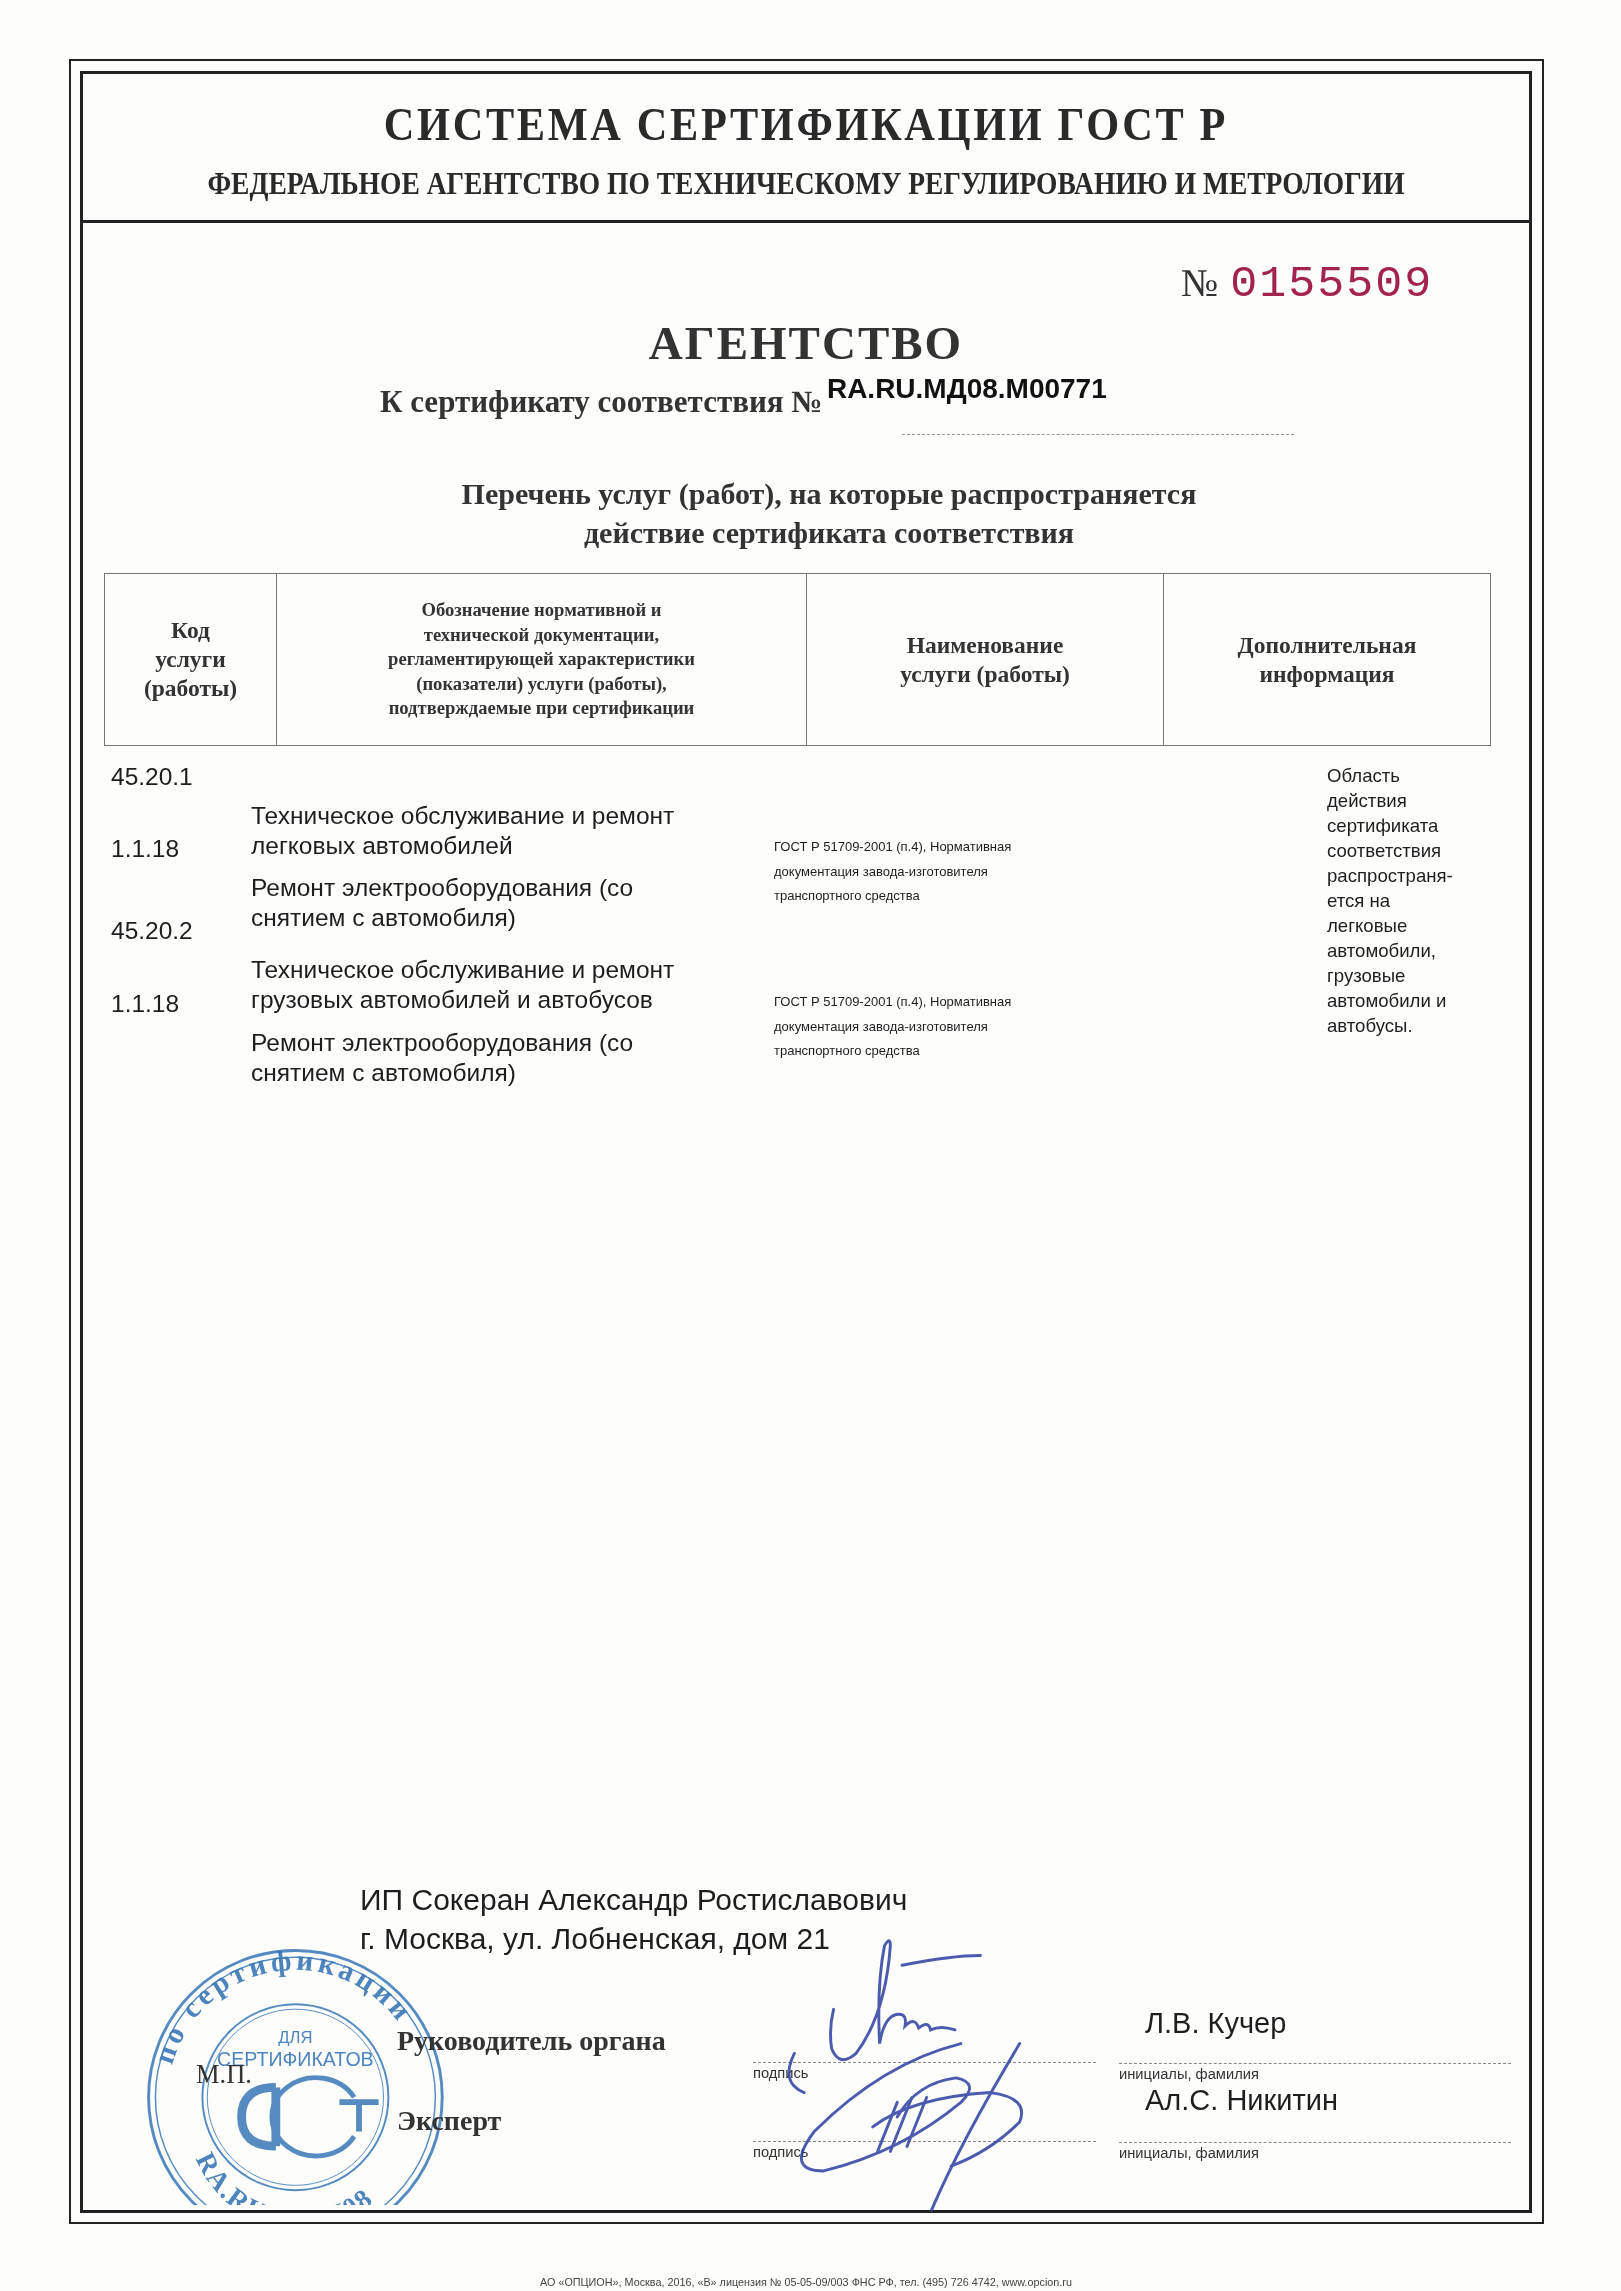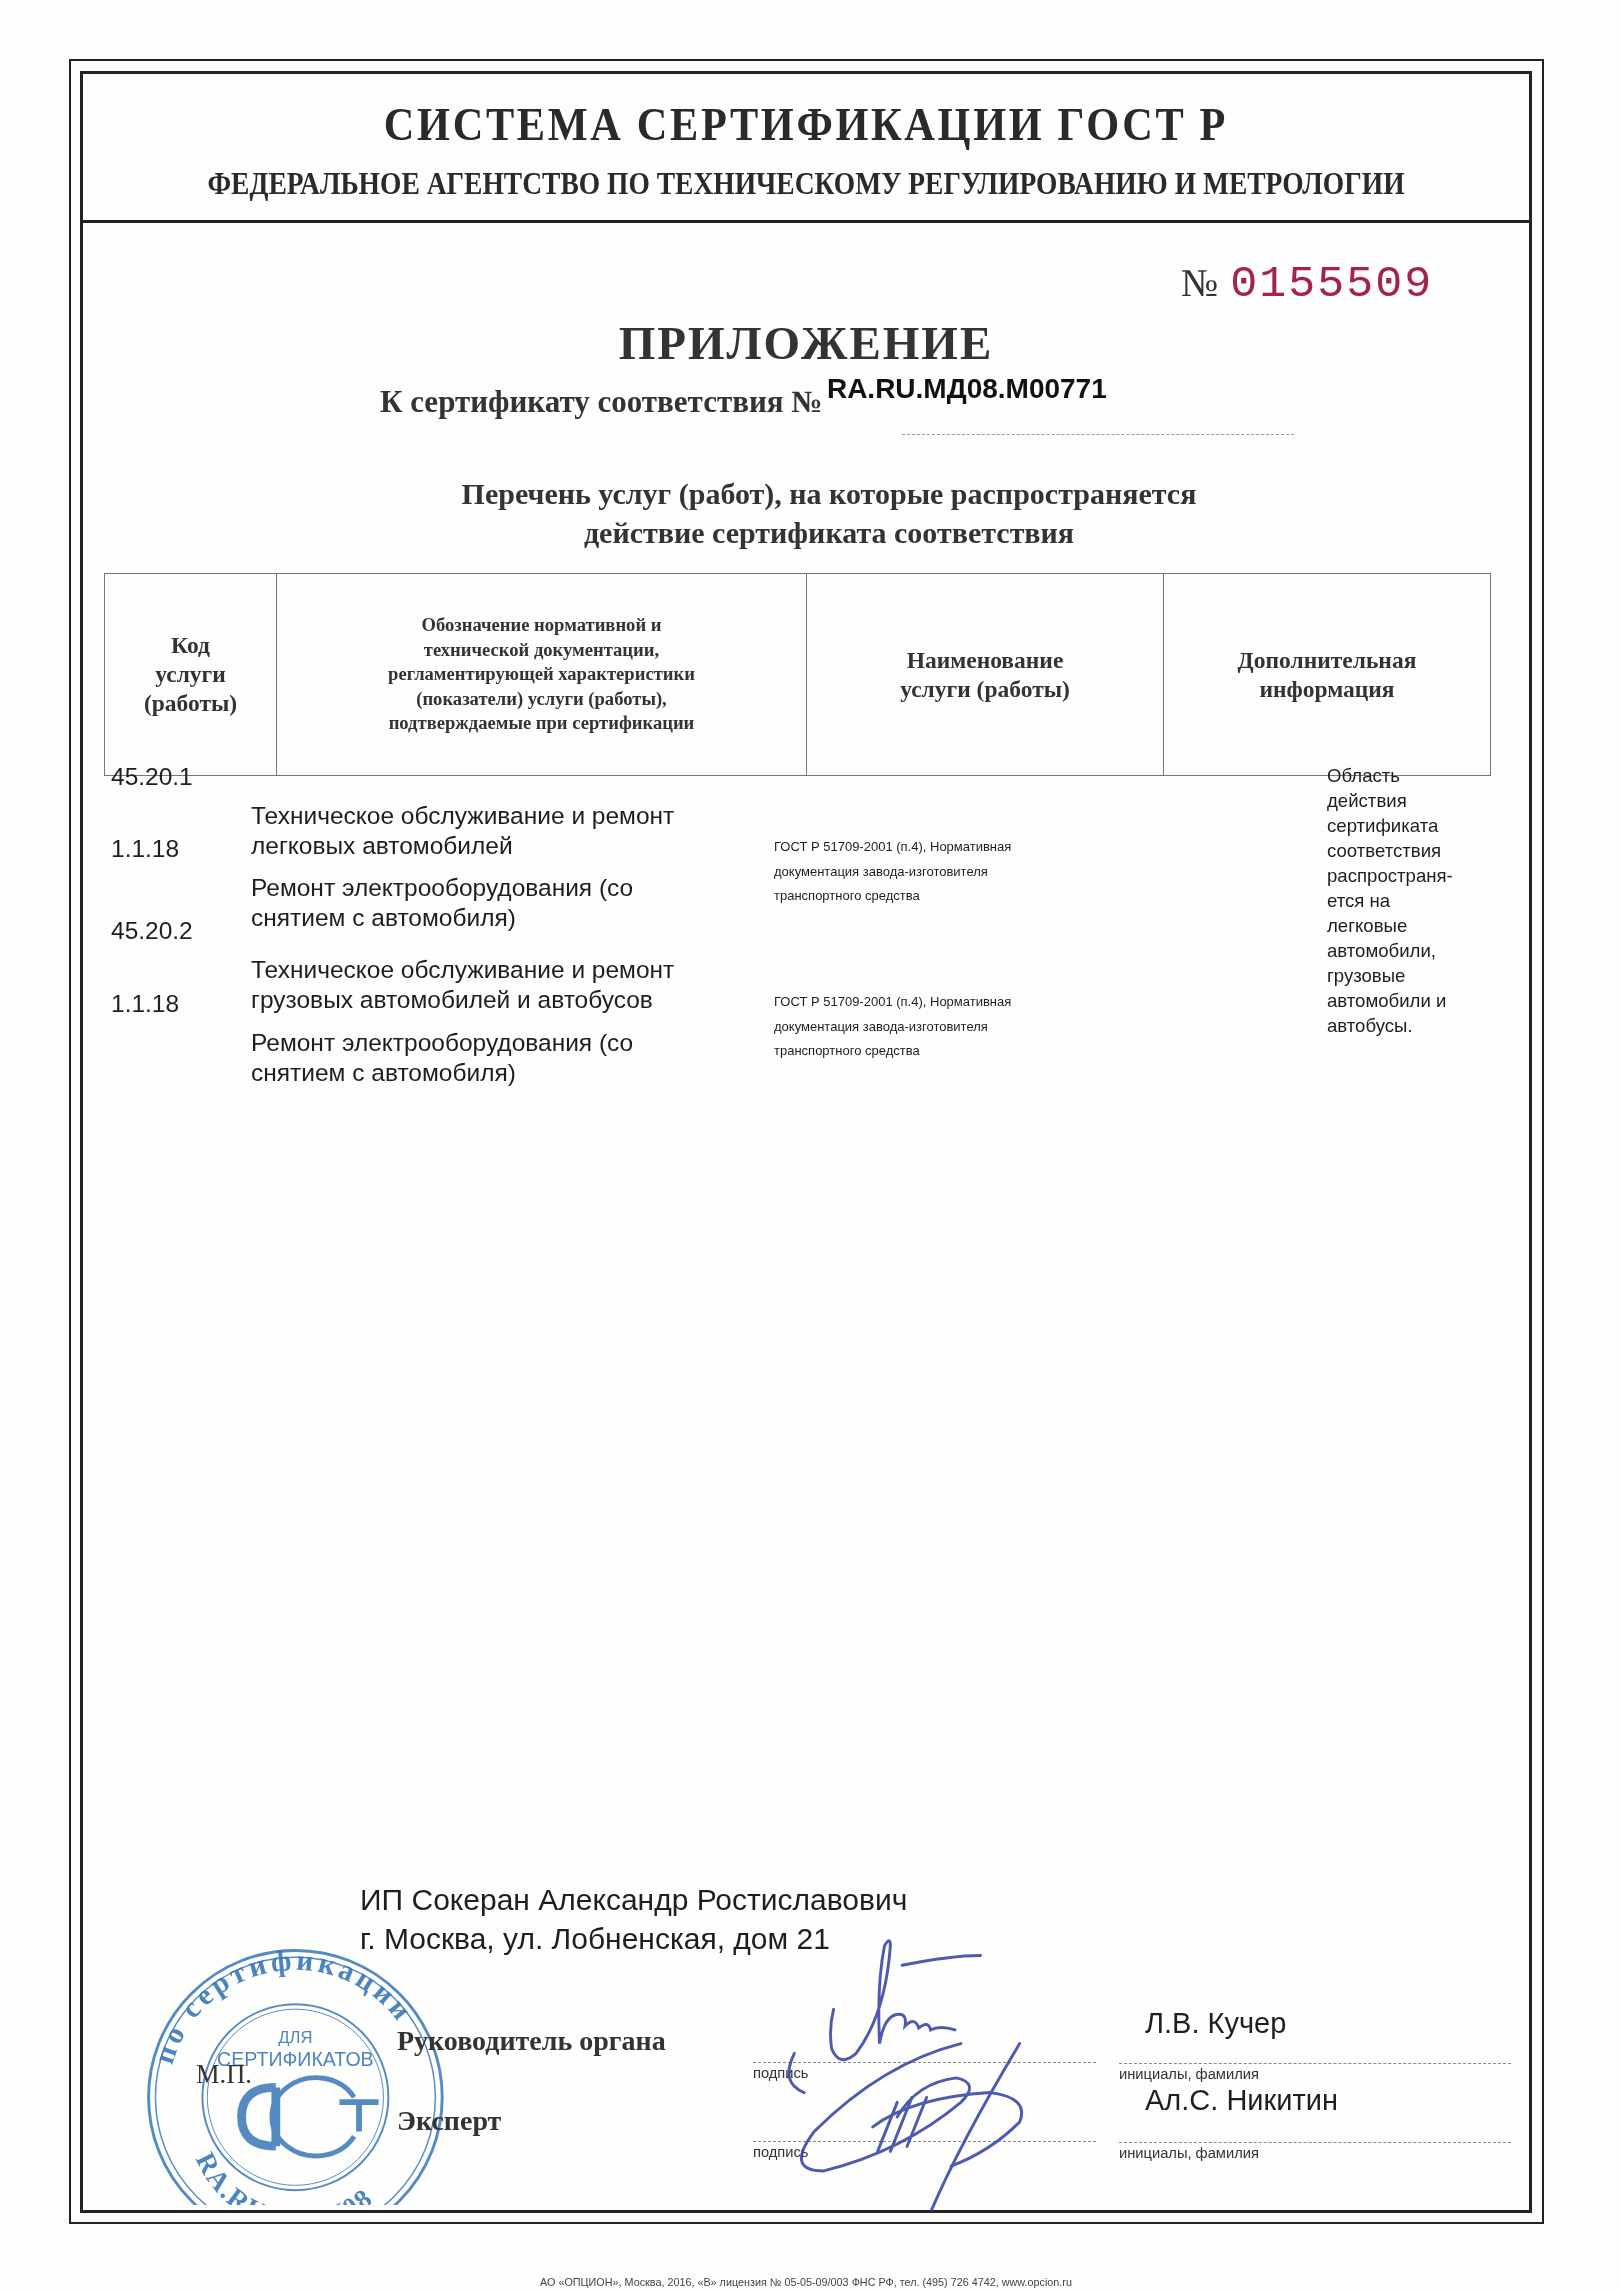--- a/index.html
+++ b/index.html
@@ -22,21 +22,21 @@
     .blank-no .num { font-family: "Liberation Mono", "DejaVu Sans Mono", monospace; color: #a3234f; letter-spacing: 2px; font-size: 45px; }
 
     .annex { left: 80px; top: 316px; width: 1452px; text-align: center; font-size: 47px; font-weight: bold; letter-spacing: 2px; color: #333; }
     .cert-ref { left: 380px; top: 384px; white-space: nowrap; }
     .cert-ref .lbl { font-size: 31px; font-weight: bold; color: #333; }
     .cert-ref .val { font-size: 28px; font-weight: bold; color: #111; position: relative; top: -13.7px; font-family: Liberation Sans, sans-serif; }
     .cert-underline { left: 902px; top: 434px; width: 392px; border-top: 1px dashed #999; }
 
     .scope-title { left: 80px; top: 474px; width: 1452px; text-align: center; font-size: 30px; font-weight: bold; line-height: 39px; color: #333; padding-left: 23px; }
 
-    .tbl { left: 104px; top: 573px; width: 1387px; height: 203px; border: 1px solid #777; box-sizing: border-box; display: flex; }
+    .tbl { left: 104px; top: 573px; width: 1387px; height: 173px; border: 1px solid #777; box-sizing: border-box; display: flex; }
     .tbl .th { border-right: 1px solid #777; display: flex; align-items: center; justify-content: center; text-align: center; box-sizing: border-box; font-family: "Liberation Serif", serif; font-weight: bold; color: #333; }
     .tbl .th:last-child { border-right: none; }
     .th1 { width: 172px; font-size: 23.5px; line-height: 29px; }
     .th2 { width: 357px; font-size: 23.5px; line-height: 29px; }
     .th3 { width: 530px; font-size: 18.6px; line-height: 24.5px; font-weight: normal !important; }
     .th4 { width: 326px; font-size: 23.5px; line-height: 29px; }
 
     .row { left: 0; width: 1621px; }
     .code { position: absolute; left: 111px; font-size: 24.5px; }
     .name { position: absolute; left: 251px; font-size: 24.5px; line-height: 30px; width: 510px; margin-top: 38px; }
@@ -63,21 +63,21 @@
 <div class="abs header-rule"></div>
 
 <div class="abs serif sys-title">СИСТЕМА СЕРТИФИКАЦИИ ГОСТ Р</div>
 <div class="abs serif agency">ФЕДЕРАЛЬНОЕ АГЕНТСТВО ПО ТЕХНИЧЕСКОМУ РЕГУЛИРОВАНИЮ И МЕТРОЛОГИИ</div>
 
 <div class="abs blank-no">
   <span class="sign">№</span>
   <span class="num">0155509</span>
 </div>
 
-<div class="abs serif annex">ПРИЛОЖЕНИЕ</div>
+<div class="abs serif annex">АГЕНТСТВО</div>
 
 <div class="abs cert-ref">
   <span class="lbl serif">К сертификату соответствия №</span>
   <span class="val">RA.RU.МД08.М00771</span>
 </div>
 <div class="abs cert-underline"></div>
 
 <div class="abs serif scope-title">
   <div>Перечень услуг (работ),  на которые распространяется</div>
   <div>действие сертификата соответствия</div>

